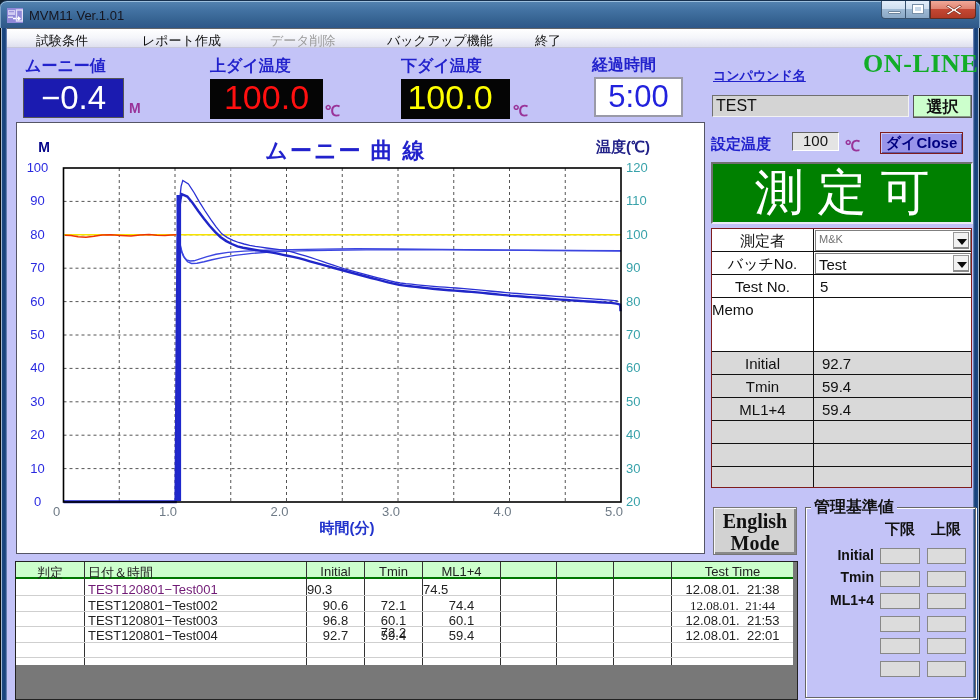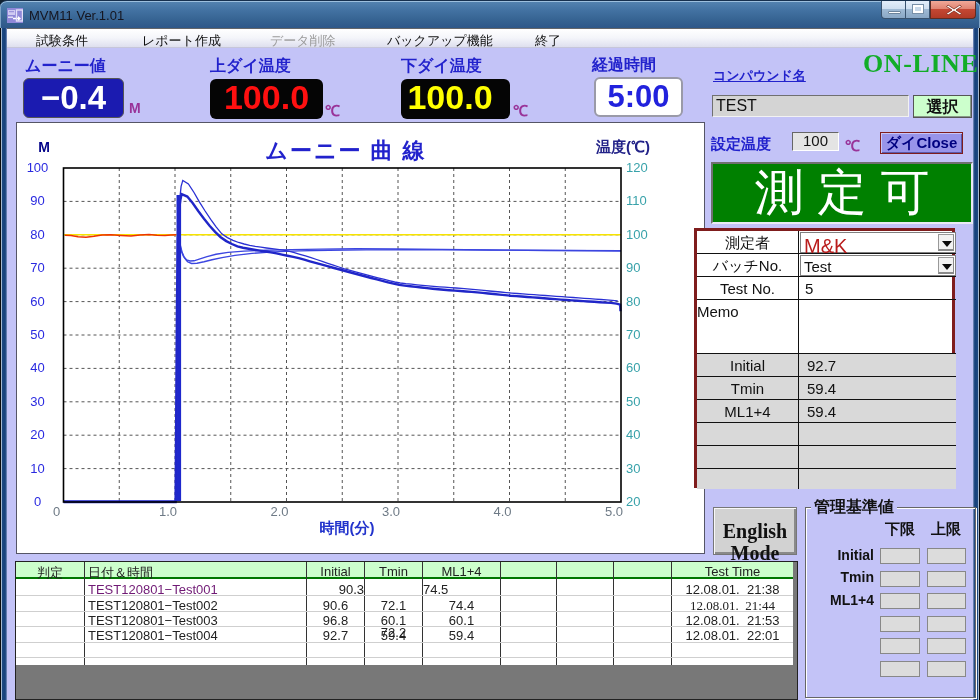--- a/index.html
+++ b/index.html
@@ -14,21 +14,21 @@
 #leftborder { left:0; top:28px; width:7px; height:672px;
   background:linear-gradient(to right,#0a0a0a 0%,#0a0a0a 13%,#dce6f0 16%,#1d4880 35%,#15407a 75%,#6d85b5 95%); }
 #rightborder { left:973px; top:28px; width:7px; height:672px;
   background:linear-gradient(to left,#0a0a0a 0%,#0a0a0a 13%,#dce6f0 16%,#1d4880 35%,#15407a 75%,#6d85b5 95%); }
 #menubar { left:7px; top:28px; width:966px; height:20px;
   background:linear-gradient(to bottom,#ffffff 0%,#f4f5fa 50%,#dedfee 100%);
   border-top:1px solid #64666a; border-bottom:1px solid #c6c6da; }
 .menuitem { position:absolute; top:3px; font-size:13px; color:#101010; }
 #client { left:7px; top:48px; width:966px; height:652px; background:#c3c3f7; }
 .bluelbl { position:absolute; font-size:16px; font-weight:bold; color:#2222cc; }
-.disp { position:absolute; font-weight:bold; text-align:center;border-radius:6px; }
+.disp { position:absolute; font-weight:normal; text-align:center; }
 .degc { position:absolute; font-size:15px; font-weight:bold; color:#993399; }
 </style>
 </head>
 <body>
 <div class="abs" id="corners"></div>
 <div class="abs" id="titlebar">
 
   <svg class="abs" style="left:7px;top:7px" width="16" height="15">
     <rect x="0" y="0" width="16" height="15" fill="#8f88d8"></rect>
     <rect x="1" y="2" width="7" height="5" fill="#cfcaf2"></rect>
@@ -164,21 +164,21 @@
   <rect x="47.5" y="46" width="557.5" height="334" fill="none" stroke="#000000" stroke-width="1.6"></rect>
 </svg>
 
 <div class="abs" style="left:711px;top:135px;font-size:15px;font-weight:bold;color:#2222cc;">設定温度</div>
 <div class="abs" style="left:792px;top:132px;width:47px;height:19px;background:#e4e4e4;border:1px solid #666;border-right-color:#fff;border-bottom-color:#fff;text-align:center;font-size:15px;color:#111;line-height:16px;">100</div>
 <div class="degc" style="left:845px;top:135px;">℃</div>
 <div class="abs" style="left:880px;top:132px;width:83px;height:22px;background:#9894ea;border:1px solid #7f1d1d;box-shadow:inset 1px 1px 0 #c8c6f6, inset -1px -1px 0 #5b58a8;text-align:center;font-size:15px;font-weight:bold;color:#000080;line-height:20px;">ダイClose</div>
 
 <div class="abs" style="left:711px;top:162px;width:262px;height:62px;background:#008000;border-top:2px solid #707070;border-left:2px solid #707070;border-bottom:2px solid #e9e9f5;border-right:2px solid #e9e9f5;color:#ffffff;font-size:49px;font-weight:normal;text-align:center;line-height:57px;letter-spacing:14px;text-indent:14px;">測定可</div>
 
-<div class="abs" style="left:694px;top:228px;width:261px;height:260px;border:3px solid #7f1d1d;background:#ffffff;">
+<div class="abs" style="left:711px;top:228px;width:261px;height:260px;border:1px solid #7f1d1d;background:#ffffff;">
   <div class="abs" style="left:101px;top:0;width:1px;height:258px;background:#111;z-index:3;"></div>
 
   <div class="abs" style="left:0;top:22px;width:259px;height:1px;background:#111;z-index:3;"></div>
   <div class="abs" style="left:0;top:45px;width:259px;height:1px;background:#111;z-index:3;"></div>
   <div class="abs" style="left:0;top:68px;width:259px;height:1px;background:#111;z-index:3;"></div>
   <div class="abs" style="left:0;top:122px;width:259px;height:1px;background:#111;z-index:3;"></div>
   <div class="abs" style="left:0;top:145px;width:259px;height:1px;background:#111;z-index:3;"></div>
   <div class="abs" style="left:0;top:168px;width:259px;height:1px;background:#111;z-index:3;"></div>
   <div class="abs" style="left:0;top:191px;width:259px;height:1px;background:#111;z-index:3;"></div>
   <div class="abs" style="left:0;top:214px;width:259px;height:1px;background:#111;z-index:3;"></div>
@@ -189,39 +189,39 @@
 
   <div class="abs" style="left:0;top:3px;width:101px;text-align:center;font-size:15px;color:#111;z-index:4;">測定者</div>
   <div class="abs" style="left:0;top:26px;width:101px;text-align:center;font-size:15px;color:#111;z-index:4;">バッチNo.</div>
   <div class="abs" style="left:0;top:49px;width:101px;text-align:center;font-size:15px;color:#111;z-index:4;">Test No.</div>
   <div class="abs" style="left:0;top:72px;width:101px;text-align:left;font-size:15px;color:#111;z-index:4;">Memo</div>
   <div class="abs" style="left:0;top:126px;width:101px;text-align:center;font-size:15px;color:#111;z-index:4;">Initial</div>
   <div class="abs" style="left:0;top:149px;width:101px;text-align:center;font-size:15px;color:#111;z-index:4;">Tmin</div>
   <div class="abs" style="left:0;top:172px;width:101px;text-align:center;font-size:15px;color:#111;z-index:4;">ML1+4</div>
 
   <div class="abs" style="left:103px;top:1px;width:156px;height:21px;border:1px solid #808080;background:#fff;">
-    <div class="abs" style="left:3px;top:2px;font-size:20px;color:#b91c1c;">M&amp;K</div>
+    <div class="abs" style="left:3px;top:2px;font-size:11px;color:#737373;">M&amp;K</div>
     <div class="abs" style="right:1px;top:1px;width:16px;height:17px;background:#f2f2f2;border:1px solid #999;border-bottom:2px solid #8a8a8a;border-right:1.5px solid #8a8a8a;">
       <div class="abs" style="left:3px;top:6px;width:0;height:0;border-left:5px solid transparent;border-right:5px solid transparent;border-top:6px solid #0a0a0a;"></div>
     </div>
   </div>
   <div class="abs" style="left:103px;top:24px;width:156px;height:21px;border:1px solid #808080;background:#fff;">
     <div class="abs" style="left:3px;top:2px;font-size:15px;color:#111;">Test</div>
     <div class="abs" style="right:1px;top:1px;width:16px;height:17px;background:#f2f2f2;border:1px solid #999;border-bottom:2px solid #8a8a8a;border-right:1.5px solid #8a8a8a;">
       <div class="abs" style="left:3px;top:6px;width:0;height:0;border-left:5px solid transparent;border-right:5px solid transparent;border-top:6px solid #0a0a0a;"></div>
     </div>
   </div>
 
   <div class="abs" style="left:108px;top:49px;font-size:15px;color:#111;">5</div>
   <div class="abs" style="left:110px;top:126px;font-size:15px;color:#111;z-index:4;">92.7</div>
   <div class="abs" style="left:110px;top:149px;font-size:15px;color:#111;z-index:4;">59.4</div>
   <div class="abs" style="left:110px;top:172px;font-size:15px;color:#111;z-index:4;">59.4</div>
 </div>
 
-<div class="abs" style="left:713px;top:507px;width:84px;height:48px;background:#d2d2d2;border:1px solid #777;box-shadow:inset 1px 1px 0 #f8f8f8, inset -2px -2px 0 #8a8a8a;text-align:center;font-family:'Liberation Serif',serif;font-weight:bold;font-size:20px;color:#111;line-height:22px;padding-top:12px;">English<br>Mode</div>
+<div class="abs" style="left:713px;top:507px;width:84px;height:48px;background:#d2d2d2;border:1px solid #777;box-shadow:inset 1px 1px 0 #f8f8f8, inset -2px -2px 0 #8a8a8a;text-align:center;font-family:'Liberation Serif',serif;font-weight:bold;font-size:20px;color:#111;line-height:22px;padding-top:2px;">English<br>Mode</div>
 
 <div class="abs" style="left:805px;top:507px;width:171px;height:191px;border:1px solid #666;box-shadow:inset 1px 1px 0 #fff, 1px 1px 0 #fff;"></div>
 <div class="abs" style="left:811px;top:497px;background:#c3c3f7;padding:0 3px;font-size:16px;font-weight:bold;color:#111;">管理基準値</div>
 <div class="abs" style="left:885px;top:520px;font-size:15px;font-weight:bold;color:#111;">下限</div>
 <div class="abs" style="left:931px;top:520px;font-size:15px;font-weight:bold;color:#111;">上限</div>
 <div class="abs" style="left:836px;top:547px;width:38px;text-align:right;font-size:14px;font-weight:bold;color:#111;">Initial</div>
 <div class="abs" style="left:836px;top:569px;width:38px;text-align:right;font-size:14px;font-weight:bold;color:#111;">Tmin</div>
 <div class="abs" style="left:830px;top:592px;width:44px;text-align:right;font-size:14px;font-weight:bold;color:#111;">ML1+4</div>
 <div class="abs" style="left:880px;top:548px;width:40px;height:16px;background:#dcdcdc;border:1px solid #888;"></div>
 <div class="abs" style="left:927px;top:548px;width:39px;height:16px;background:#dcdcdc;border:1px solid #888;"></div>
@@ -257,21 +257,21 @@
   <div class="abs" style="left:0;top:95px;width:777px;height:1px;background:#cfcfcf;"></div>
 
   <div class="abs" style="left:0;top:2px;width:68px;text-align:center;font-size:13px;color:#222;">判定</div>
   <div class="abs" style="left:72px;top:2px;font-size:13px;color:#222;">日付＆時間</div>
   <div class="abs" style="left:291px;top:2px;width:57px;text-align:center;font-size:13px;color:#222;">Initial</div>
   <div class="abs" style="left:349px;top:2px;width:57px;text-align:center;font-size:13px;color:#222;">Tmin</div>
   <div class="abs" style="left:407px;top:2px;width:77px;text-align:center;font-size:13px;color:#222;">ML1+4</div>
   <div class="abs" style="left:656px;top:2px;width:121px;text-align:center;font-size:13px;color:#222;">Test Time</div>
 
   <div class="abs" style="left:72px;top:20px;font-size:13px;color:#701a75;">TEST120801−Test001</div>
-  <div class="abs" style="left:291px;top:20px;width:57px;text-align:right;font-size:13px;color:#222;">90.3</div>
+  <div class="abs" style="left:291px;top:20px;width:57px;text-align:left;font-size:13px;color:#222;">90.3</div>
   <div class="abs" style="left:349px;top:20px;width:57px;text-align:center;font-size:13px;color:#222;margin-top:43px;">72.2</div>
   <div class="abs" style="left:407px;top:20px;width:77px;font-size:13px;color:#222;">74.5</div>
   <div class="abs" style="left:656px;top:20px;width:121px;text-align:center;font-size:13px;color:#222;">12.08.01.&nbsp;&nbsp;21:38</div>
   <div class="abs" style="left:72px;top:36px;font-size:13px;color:#222;">TEST120801−Test002</div>
   <div class="abs" style="left:291px;top:36px;width:57px;text-align:center;font-size:13px;color:#222;">90.6</div>
   <div class="abs" style="left:349px;top:36px;width:57px;text-align:center;font-size:13px;color:#222;">72.1</div>
   <div class="abs" style="left:407px;top:36px;width:77px;text-align:center;font-size:13px;color:#222;">74.4</div>
   <div class="abs" style="left:656px;top:36px;width:121px;text-align:center;font-size:13px;color:#222;font-family:Liberation Serif, serif;">12.08.01.&nbsp;&nbsp;21:44</div>
   <div class="abs" style="left:72px;top:51px;font-size:13px;color:#222;">TEST120801−Test003</div>
   <div class="abs" style="left:291px;top:51px;width:57px;text-align:center;font-size:13px;color:#222;">96.8</div>

